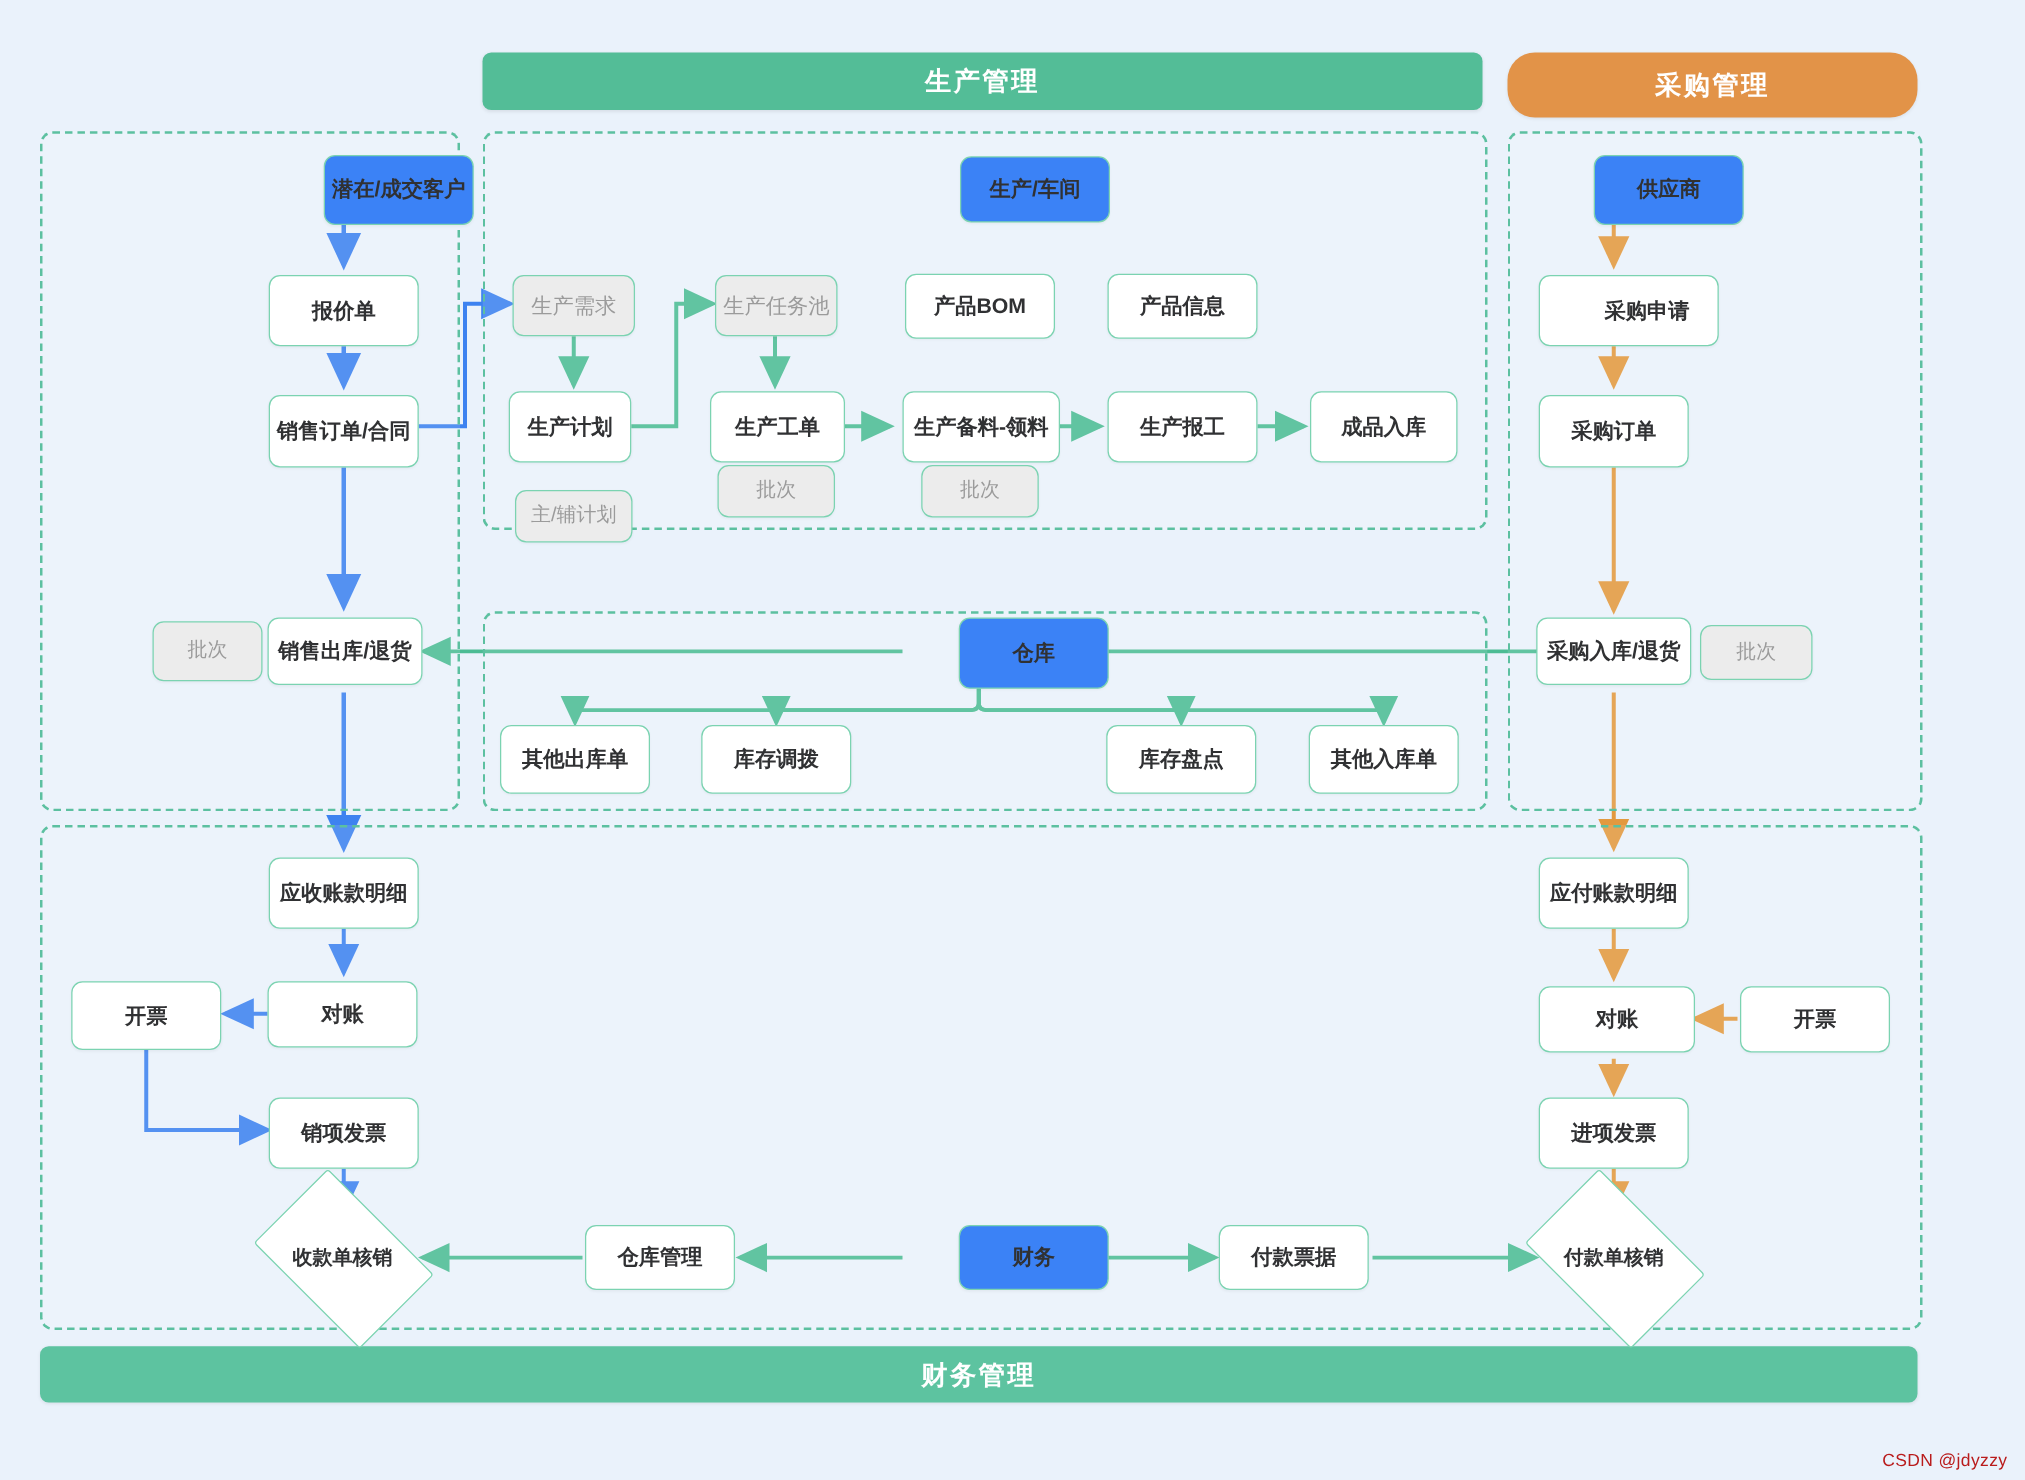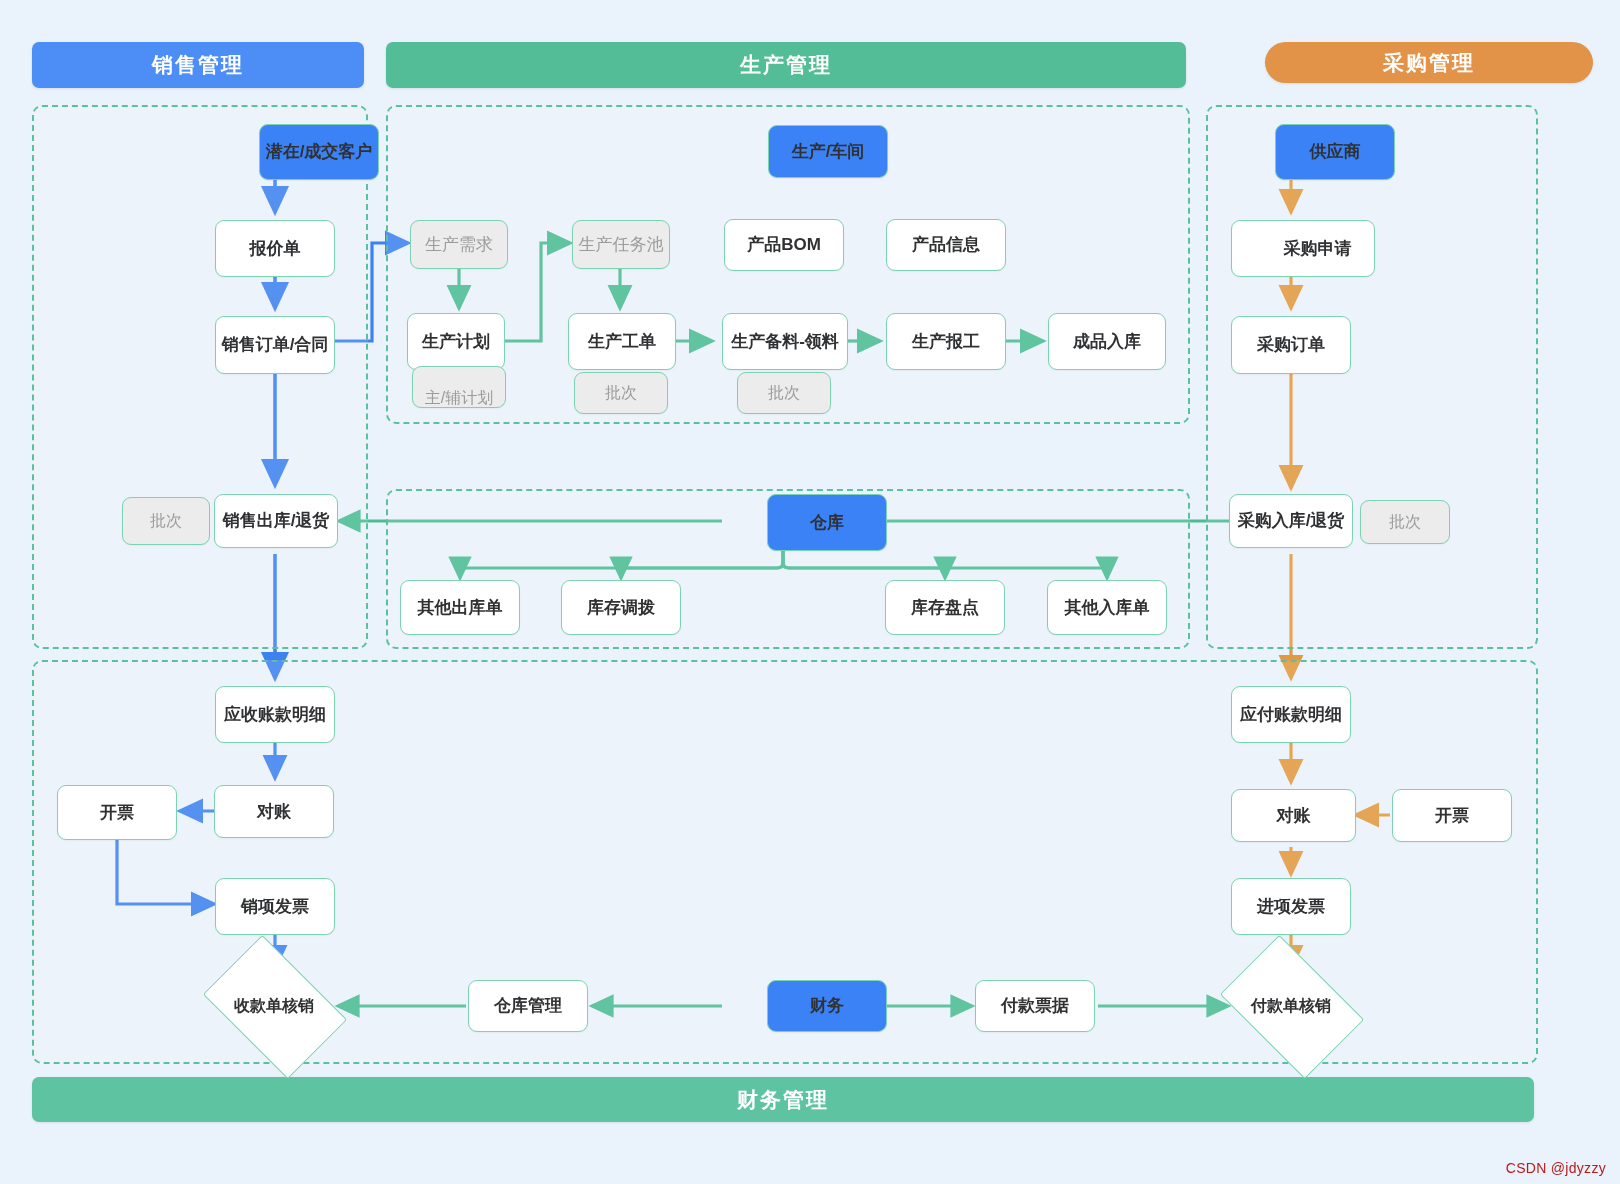--- a/index.html
+++ b/index.html
@@ -122,27 +122,24 @@
       <path d="M1291,847 L1291,874" stroke="#e2993f" stroke-width="3.2" marker-end="url(#ao)"></path>
       <path d="M1291,935 L1291,968" stroke="#e2993f" stroke-width="3.2" marker-end="url(#ao)"></path>
 
       <path d="M722,1006 L592,1006" stroke="#4cbc94" stroke-width="3" marker-end="url(#ag)"></path>
       <path d="M466,1006 L338,1006" stroke="#4cbc94" stroke-width="3" marker-end="url(#ag)"></path>
       <path d="M845,1006 L972,1006" stroke="#4cbc94" stroke-width="3" marker-end="url(#ag)"></path>
       <path d="M1098,1006 L1228,1006" stroke="#4cbc94" stroke-width="3" marker-end="url(#ag)"></path>
     </g>
   </svg>
 
-  <div class="hdr sales" style="left:32px;top:42px;width:332px;height:46px;">
-    <span>销售管理</span>
-  </div>
   <div class="hdr prod" style="left:386px;top:42px;width:800px;height:46px;">
     <span>生产管理</span>
   </div>
-  <div class="hdr purch" style="left:1265px;top:42px;width:328px;height:41px;border-radius:22px;">
+  <div class="hdr purch" style="left:1206px;top:42px;width:328px;height:52px;border-radius:22px;">
     <span>采购管理</span>
   </div>
   <div class="hdr fin" style="left:32px;top:1077px;width:1502px;height:45px;justify-content:center;">
     <span>财务管理</span>
   </div>
 
   <div class="grp" style="left:32px;top:105px;width:332px;height:540px;"></div>
   <div class="grp" style="left:386px;top:105px;width:800px;height:315px;"></div>
   <div class="grp" style="left:386px;top:489px;width:800px;height:156px;"></div>
   <div class="grp" style="left:1206px;top:105px;width:328px;height:540px;"></div>
@@ -163,21 +160,21 @@
   <div class="node" style="left:214px;top:494px;width:124px;height:54px;">
     <span>销售出库/退货</span>
   </div>
 
   <div class="node muted" style="left:410px;top:220px;width:98px;height:49px;">
     <span>生产需求</span>
   </div>
   <div class="node" style="left:407px;top:313px;width:98px;height:57px;">
     <span>生产计划</span>
   </div>
-  <div class="node tag" style="left:412px;top:366px;width:94px;height:42px;align-items:flex-end;">
+  <div class="node tag" style="left:412px;top:392px;width:94px;height:42px;">
     <span>主/辅计划</span>
   </div>
 
   <div class="node muted" style="left:572px;top:220px;width:98px;height:49px;">
     <span>生产任务池</span>
   </div>
   <div class="node" style="left:568px;top:313px;width:108px;height:57px;">
     <span>生产工单</span>
   </div>
   <div class="node tag" style="left:574px;top:372px;width:94px;height:42px;">

